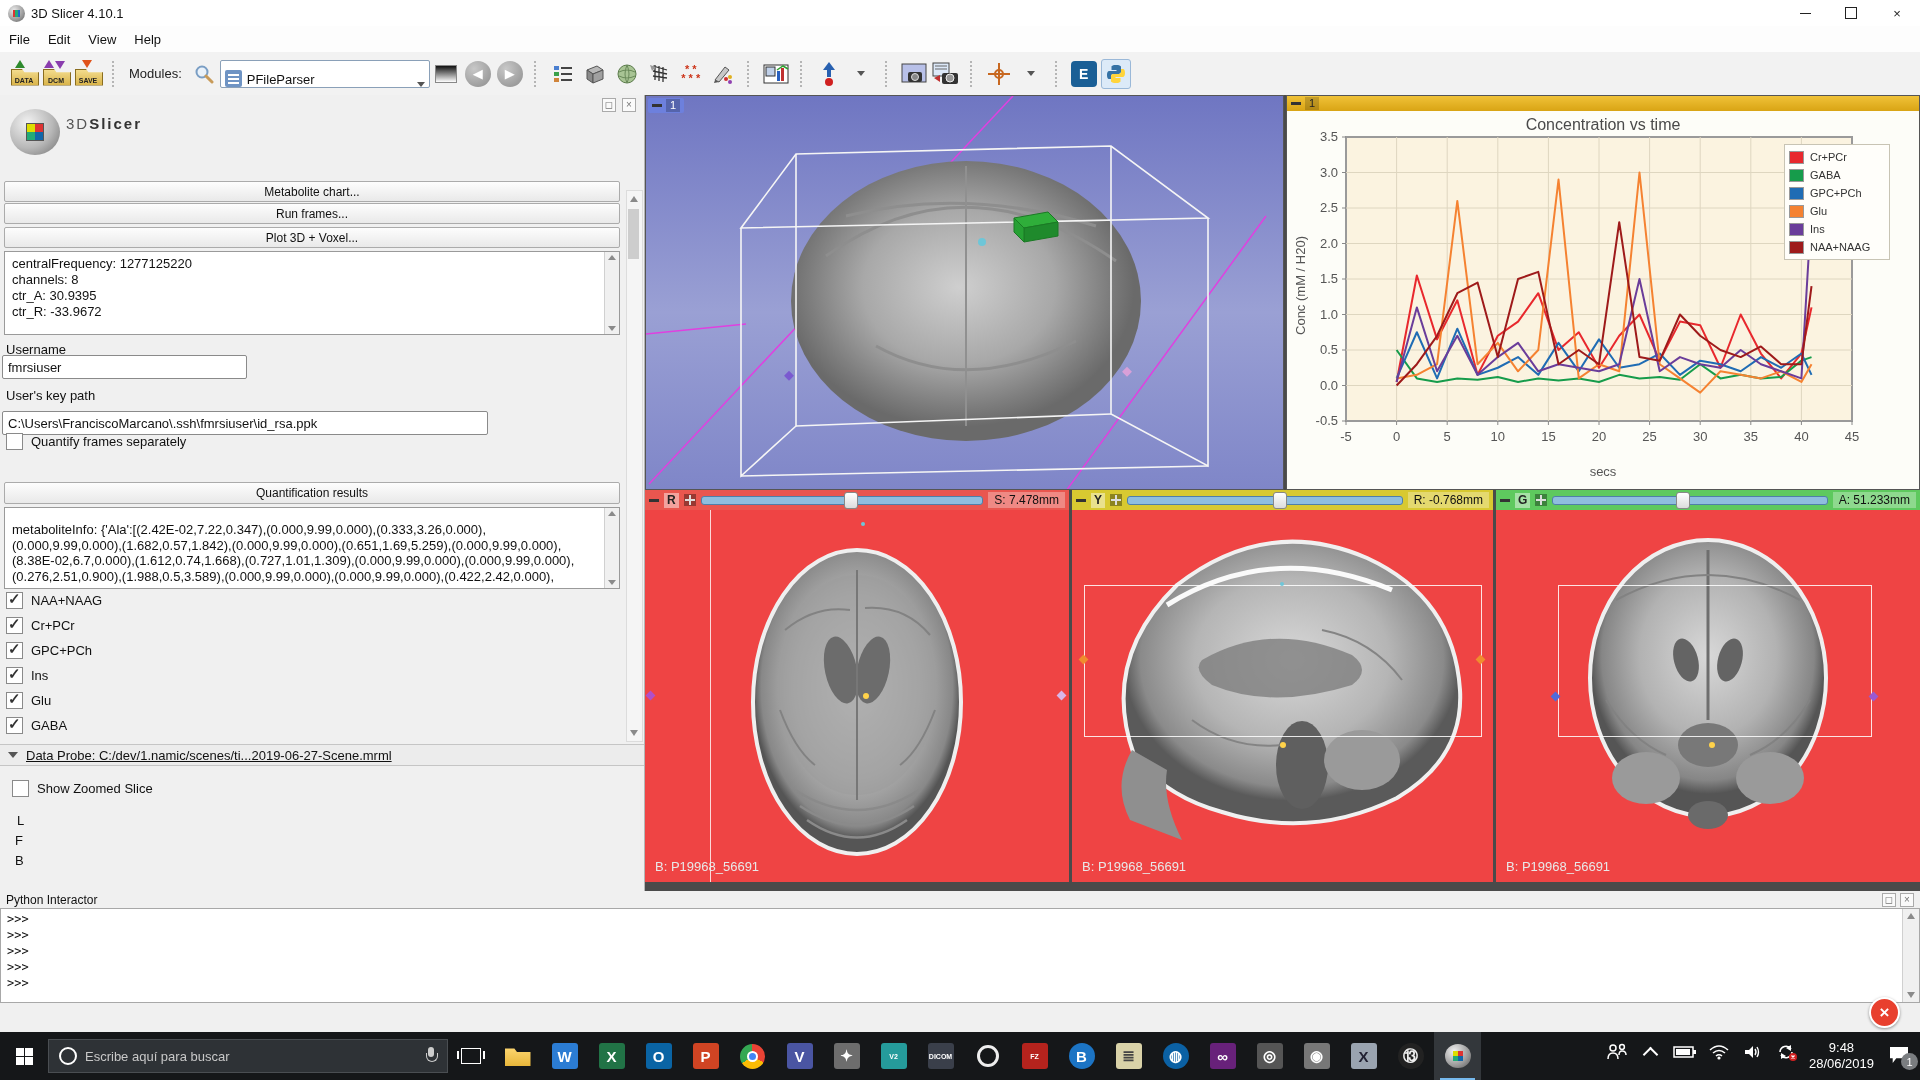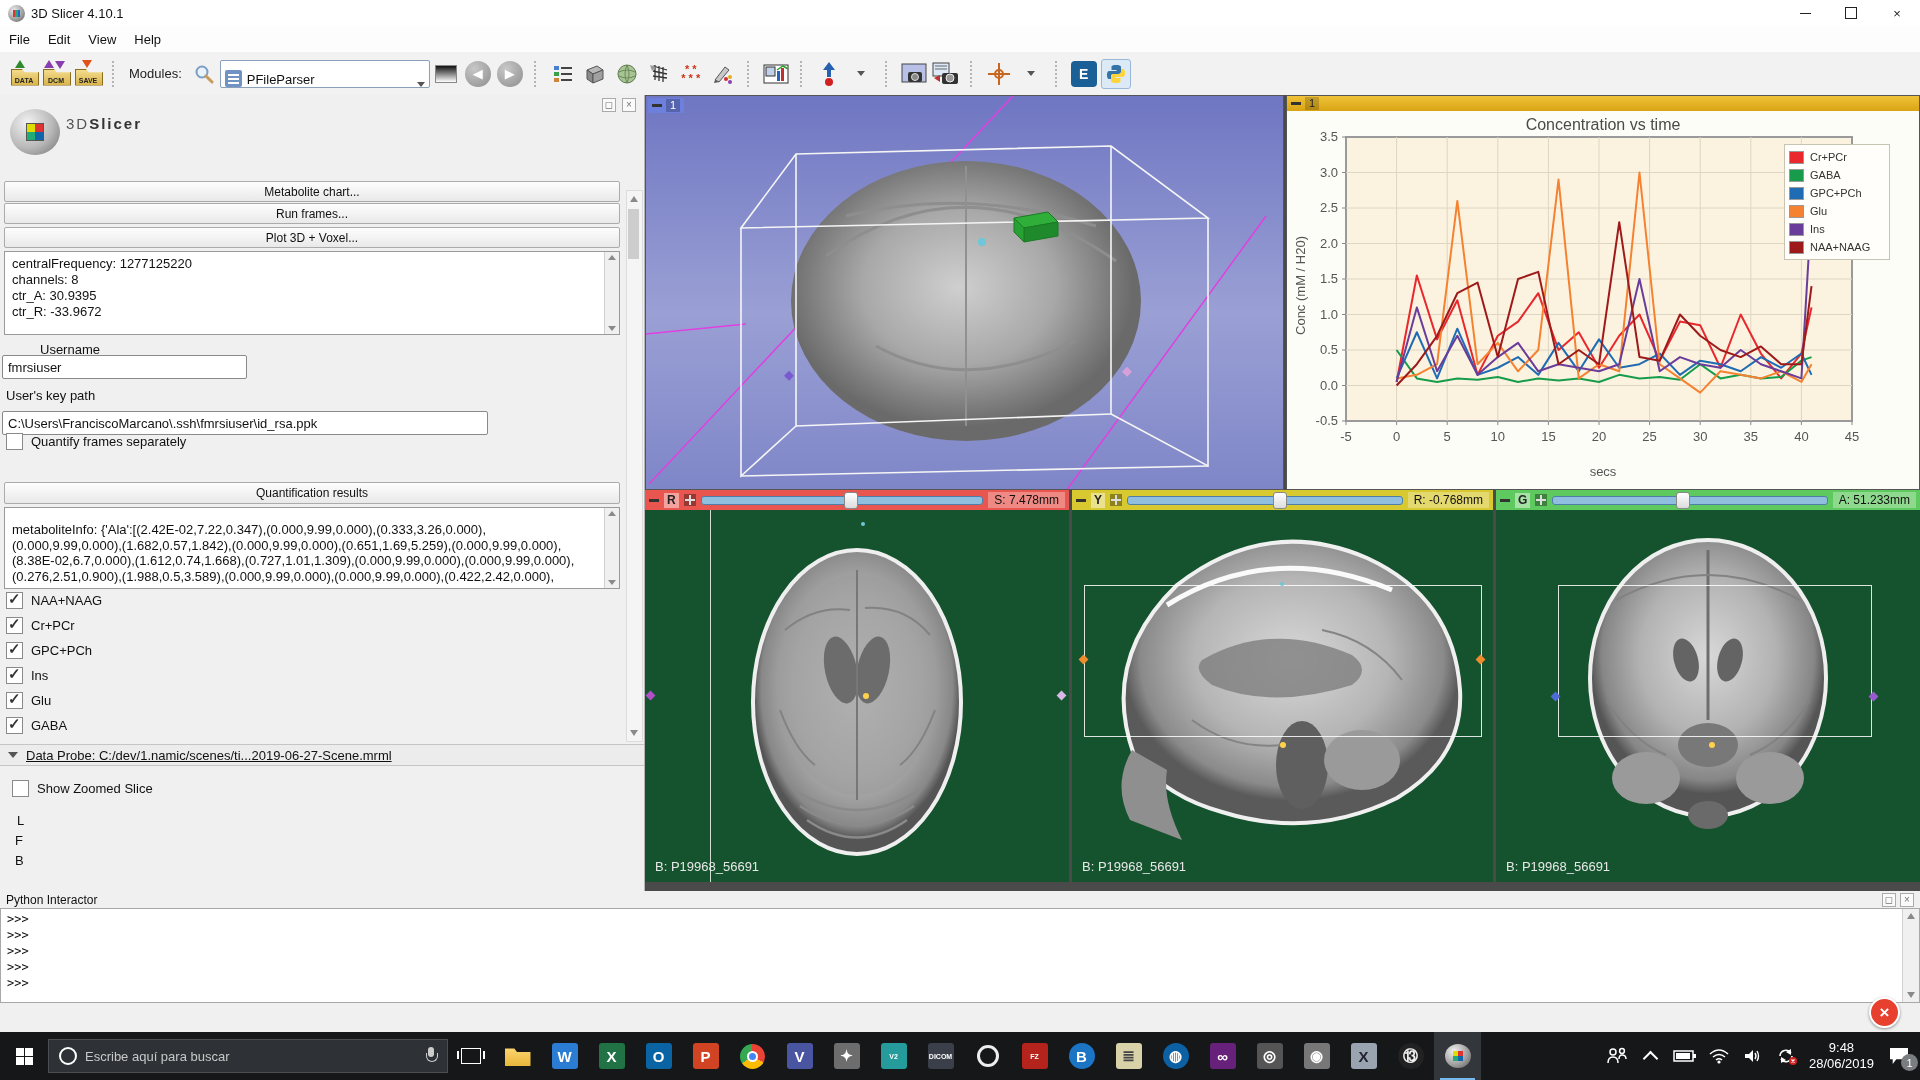--- a/index.html
+++ b/index.html
@@ -92,21 +92,21 @@
   
   .slicebar{position:absolute;top:395px;height:20px;display:flex;align-items:center;gap:5px;padding:0 4px;box-sizing:border-box;}
   .slicebar .letter{font-size:12px;font-weight:bold;color:#222;background:rgba(255,255,255,.45);padding:0 3px;line-height:15px;}
   .slicebar .xh{width:12px;height:12px;background:rgba(0,0,0,.35);position:relative;}
   .slicebar .xh:before{content:"";position:absolute;left:5px;top:1px;width:2px;height:10px;background:#ddd;}
   .slicebar .xh:after{content:"";position:absolute;left:1px;top:5px;width:10px;height:2px;background:#ddd;}
   .track{flex:1;height:7px;background:#8fbede;border:1px solid #4f7fa8;border-radius:3px;position:relative;}
   .handle{position:absolute;top:-5px;width:12px;height:15px;background:linear-gradient(#fff,#dcdcdc);border:1px solid #888;border-radius:3px;margin-left:-6px;}
   .sliceval{font-size:12px;color:#111;background:rgba(255,255,255,.30);padding:0 6px;line-height:16px;white-space:nowrap;}
   
-  .sliceview{position:absolute;top:415px;height:372px;background:#14532d;overflow:hidden;}
+  .sliceview{position:absolute;top:415px;height:372px;background:#ef4444;overflow:hidden;}
   .slicelabel{position:absolute;left:10px;bottom:8px;color:#e8e8e8;font-size:13px;}
   .vline{position:absolute;top:0;bottom:0;width:1px;background:rgba(255,255,255,.8);}
   .fovbox{position:absolute;border:1px solid rgba(255,255,255,.85);}
   .dm{position:absolute;width:7px;height:7px;transform:rotate(45deg);}
   .dot{position:absolute;width:6px;height:6px;border-radius:50%;}
   
   #pypanel{position:absolute;left:0;top:891px;width:1920px;height:183px;background:#f0f0f0;}
   .pyheader{height:17px;display:flex;align-items:center;font-size:12px;color:#111;padding-left:6px;}
   .pyhicons{margin-left:auto;margin-right:6px;display:flex;gap:4px;}
   .pyconsole{position:relative;height:93px;background:#fff;border:1px solid #a8a8a8;margin:0;font-family:"DejaVu Sans Mono",monospace;font-size:12px;color:#111;}
@@ -135,21 +135,21 @@
   .tbapp.active:after{content:"";position:absolute;left:6px;right:6px;bottom:0;height:2px;background:#76b9ed;}
   .ic-tile{width:26px;height:26px;display:flex;align-items:center;justify-content:center;font-size:15px;font-weight:bold;border-radius:3px;}
   .ic-tile.circ{border-radius:50%;}
   .ic-tile.small{font-size:7px;letter-spacing:0;}
   .ic-folder{width:26px;height:20px;background:linear-gradient(#ffd975,#e8b63a);clip-path:polygon(0 12%,38% 12%,48% 30%,100% 30%,100% 100%,0 100%);}
   .ic-chrome{width:25px;height:25px;border-radius:50%;background:conic-gradient(#ea4335 0 33%,#fbbc05 33% 66%,#34a853 66%);position:relative;}
   .ic-chrome:before{content:"";position:absolute;left:7px;top:7px;width:11px;height:11px;background:#4285f4;border:2px solid #fff;border-radius:50%;box-sizing:border-box;}
   .ic-ring{width:22px;height:22px;border-radius:50%;border:3px solid #eee;box-sizing:border-box;}
   .ic-slicer{width:26px;height:24px;border-radius:50%;background:radial-gradient(circle at 35% 30%,#f0f0f0,#9a9a9a 60%,#555);position:relative;}
   .ic-slicer i{position:absolute;left:8px;top:7px;width:10px;height:10px;background:conic-gradient(#d33 0 25%,#16a 25% 50%,#2a7 50% 75%,#dd0 75%);}
-  #tray{margin-left:auto;display:flex;align-items:center;gap:10px;padding-right:6px;}
+  #tray{margin-left:auto;display:flex;gap:10px;padding-right:6px;}
   .trayico{width:24px;height:24px;display:flex;align-items:center;justify-content:center;}
   .chev{width:9px;height:9px;border-left:2px solid #fff;border-top:2px solid #fff;transform:rotate(45deg);margin-top:4px;}
   .clock{text-align:center;font-size:13px;line-height:16px;color:#fff;}
   .notif{position:relative;width:30px;height:30px;display:flex;align-items:center;justify-content:center;}
   .notifico{width:18px;height:16px;background:#fff;clip-path:polygon(0 0,100% 0,100% 70%,35% 70%,15% 100%,15% 70%,0 70%);}
   .badge{position:absolute;right:-4px;bottom:0;width:17px;height:17px;border-radius:50%;background:#7a7d80;color:#fff;font-size:11px;display:flex;align-items:center;justify-content:center;}
   .mic{width:12px;height:18px;position:relative;}
   .mic:before{content:"";position:absolute;left:3px;top:0;width:6px;height:10px;background:#ccc;border-radius:3px;}
   .mic:after{content:"";position:absolute;left:1px;top:6px;width:10px;height:8px;border:1.5px solid #ccc;border-top:none;border-radius:0 0 6px 6px;}
 </style>
@@ -353,21 +353,21 @@
       <div class="txtbox" style="top:156px;height:82px;">
         <div class="inner">
           <div>centralFrequency: 1277125220</div>
           <div>channels: 8</div>
           <div>ctr_A: 30.9395</div>
           <div>ctr_R: -33.9672</div>
         </div>
         <div class="miniscroll"></div>
       </div>
 
-      <div class="flabel" style="top:247px;margin-left:34px;">Username</div>
+      <div class="flabel" style="top:247px;">Username</div>
       <div class="finput" style="top:260px;width:233px;">fmrsiuser</div>
 
       <div class="flabel" style="top:293px;">User's key path</div>
       <div class="finput" style="top:316px;width:474px;">C:\Users\FranciscoMarcano\.ssh\fmrsiuser\id_rsa.ppk</div>
 
       <div class="chkrow" style="left:6px;top:338px;">
         <span class="chk"></span>
         <span>Quantify frames separately</span>
       </div>
 

